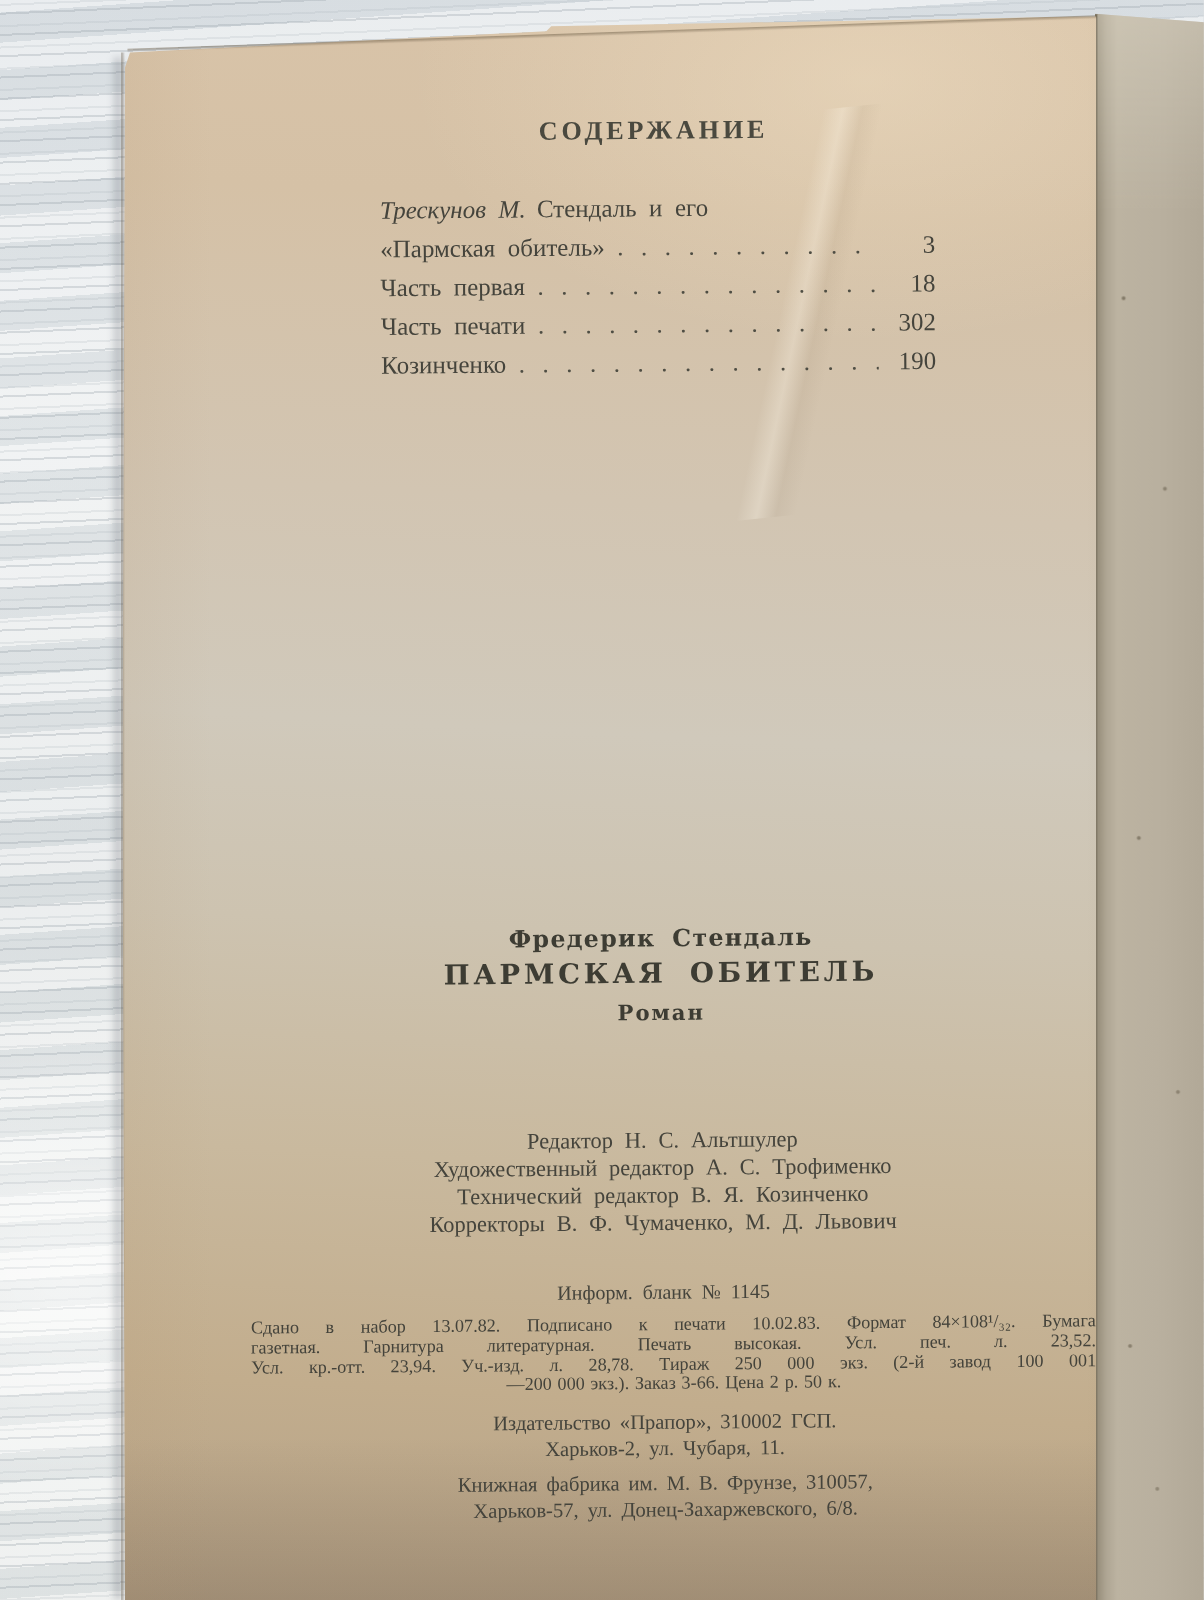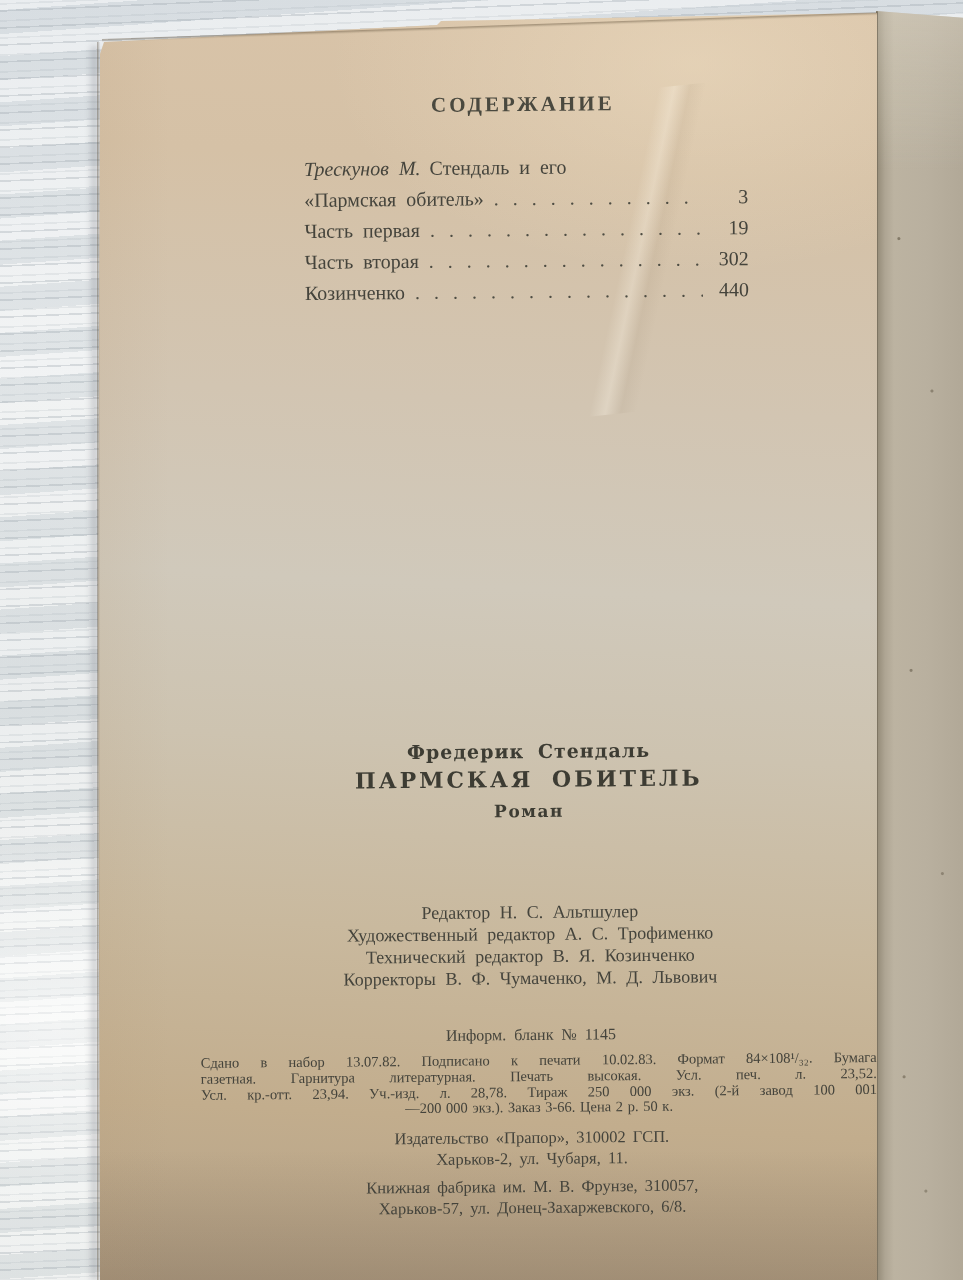--- a/index.html
+++ b/index.html
@@ -110,31 +110,31 @@
         <span class="toc-page"></span>
       </div>
       <div class="toc-row">
         <span class="toc-text">«Пармская обитель»</span>
         <span class="toc-dots">................</span>
         <span class="toc-page">3</span>
       </div>
       <div class="toc-row">
         <span class="toc-text">Часть первая</span>
         <span class="toc-dots">................</span>
-        <span class="toc-page">19</span>
+        <span class="toc-page">18</span>
       </div>
       <div class="toc-row">
-        <span class="toc-text">Часть вторая</span>
+        <span class="toc-text">Часть печати</span>
         <span class="toc-dots">................</span>
         <span class="toc-page">302</span>
       </div>
       <div class="toc-row">
         <span class="toc-text">Козинченко</span>
         <span class="toc-dots">................</span>
-        <span class="toc-page">440</span>
+        <span class="toc-page">190</span>
       </div>
     </div>
 
     <div class="abs title-block author">Фредерик Стендаль</div>
     <div class="abs title-block book-title">ПАРМСКАЯ ОБИТЕЛЬ</div>
     <div class="abs title-block genre">Роман</div>
 
     <div class="abs credits">
       <div>Редактор Н. С. Альтшулер</div>
       <div>Художественный редактор А. С. Трофименко</div>

